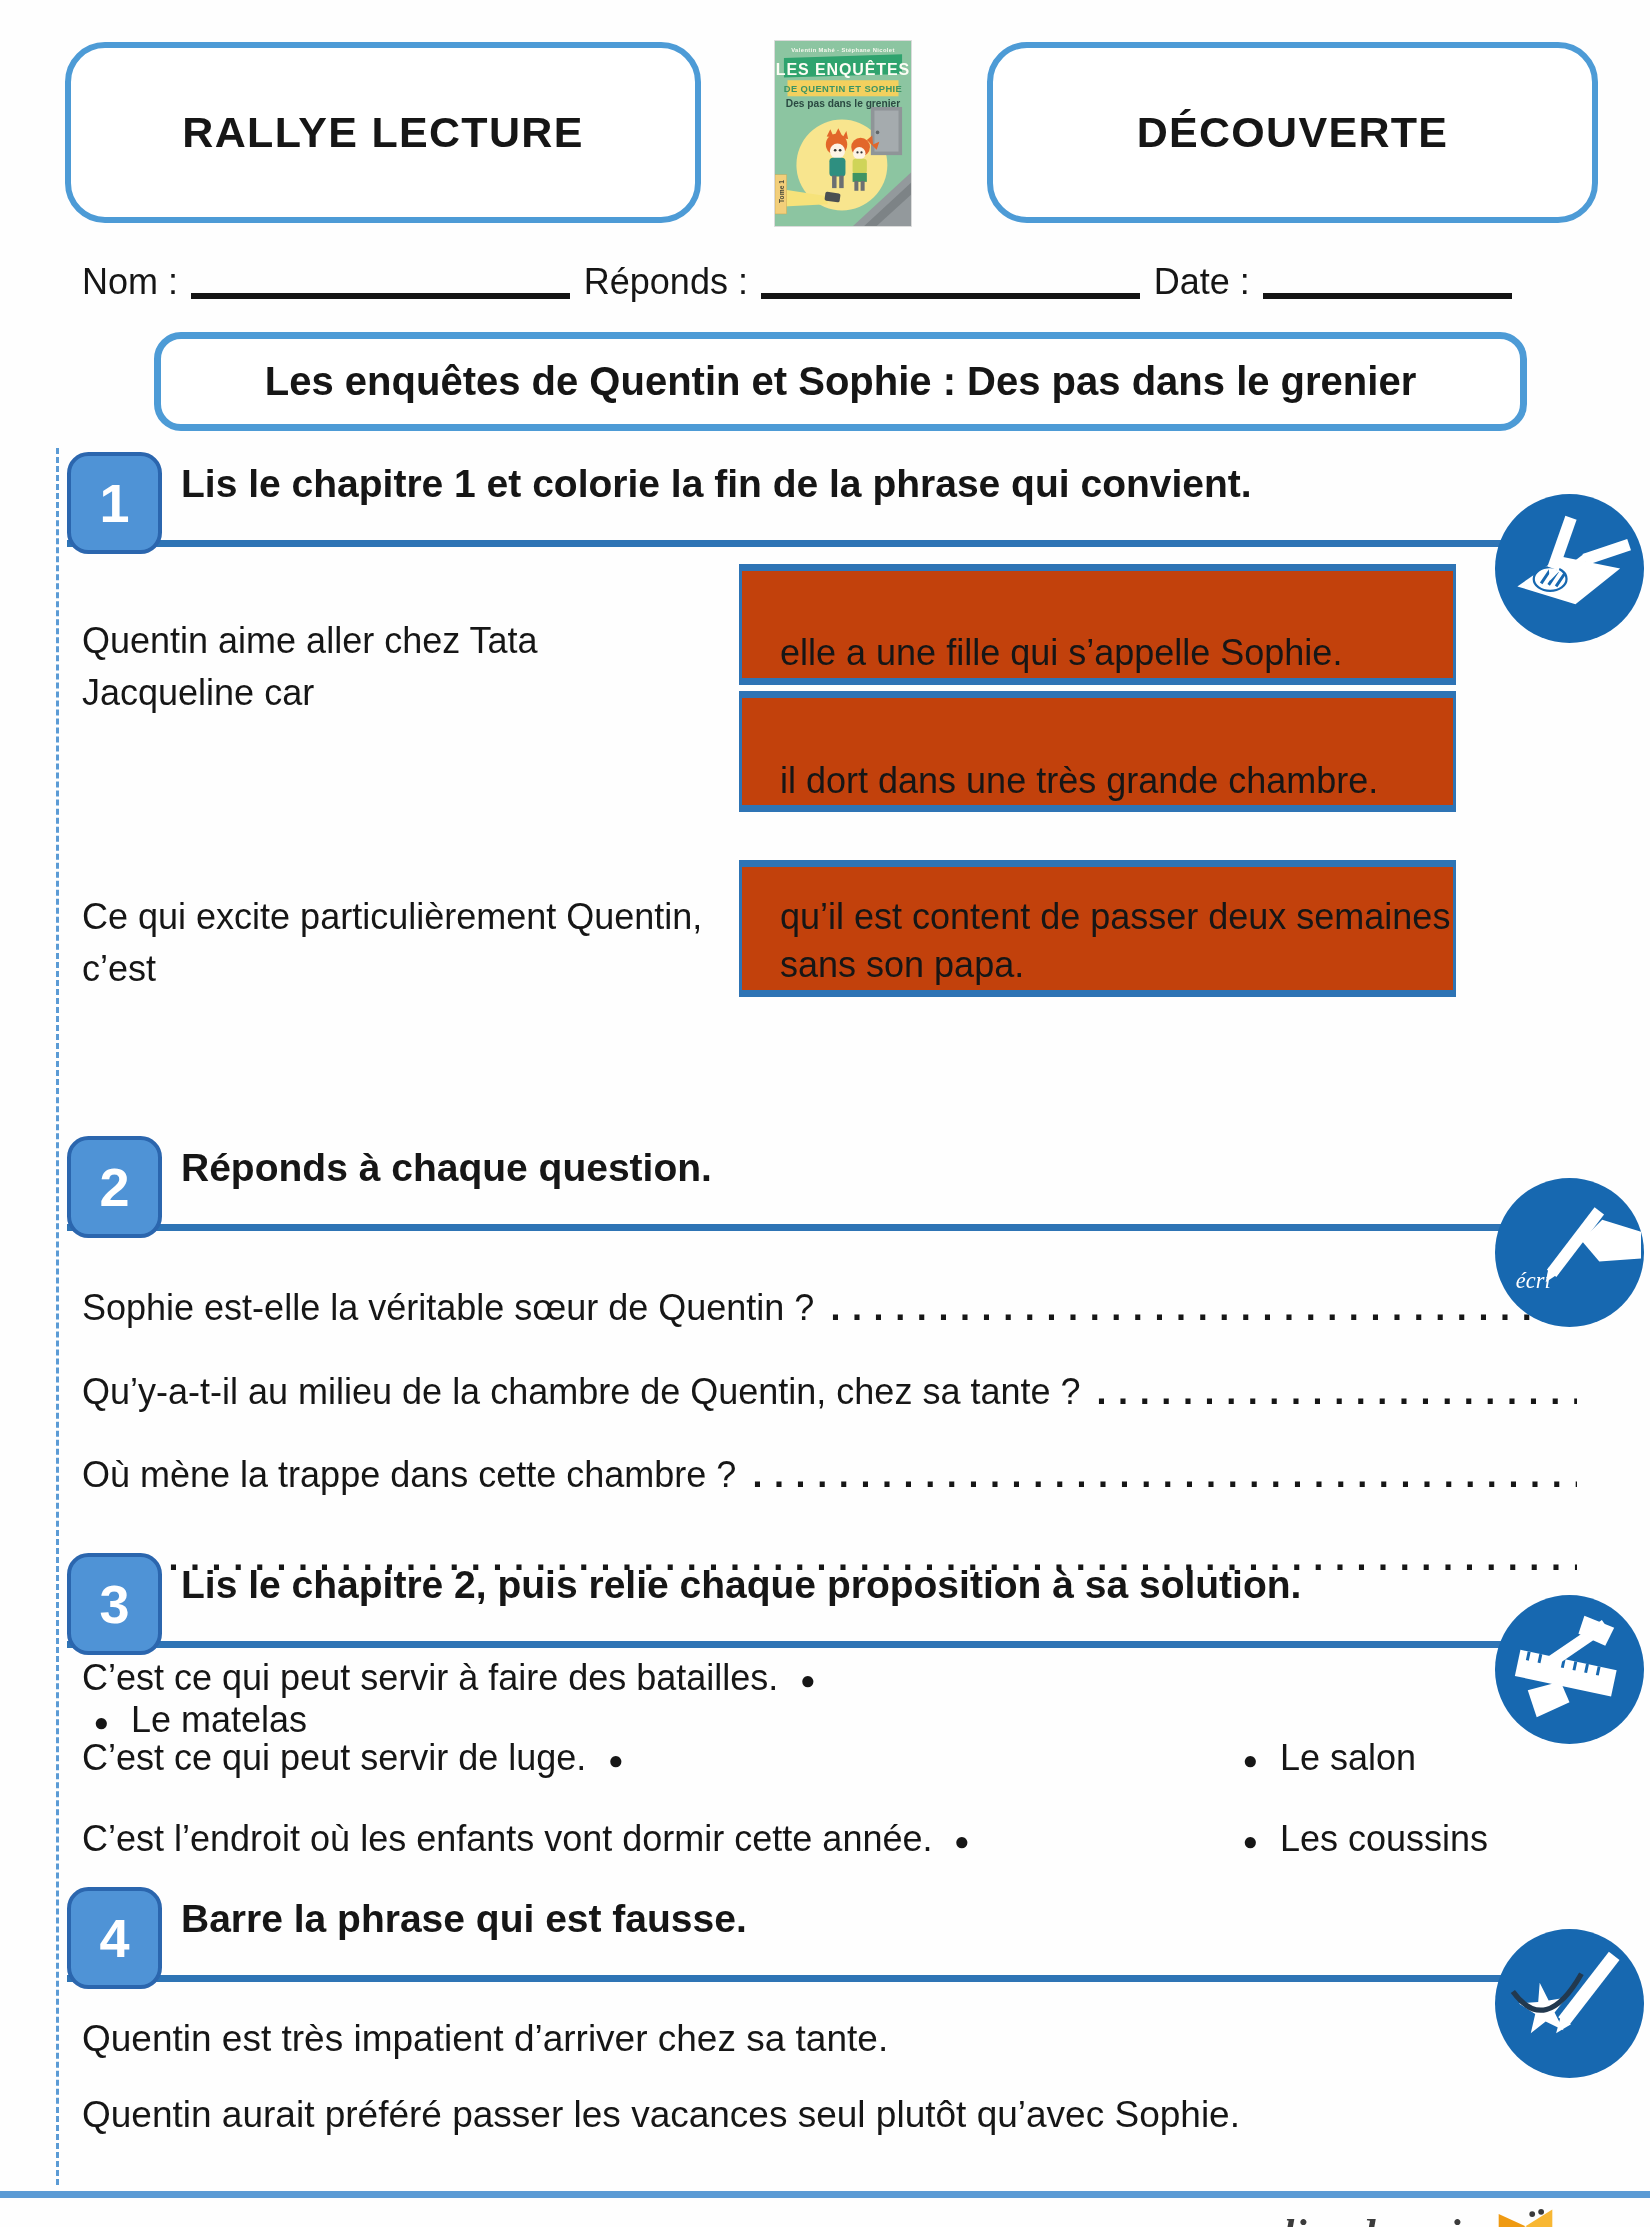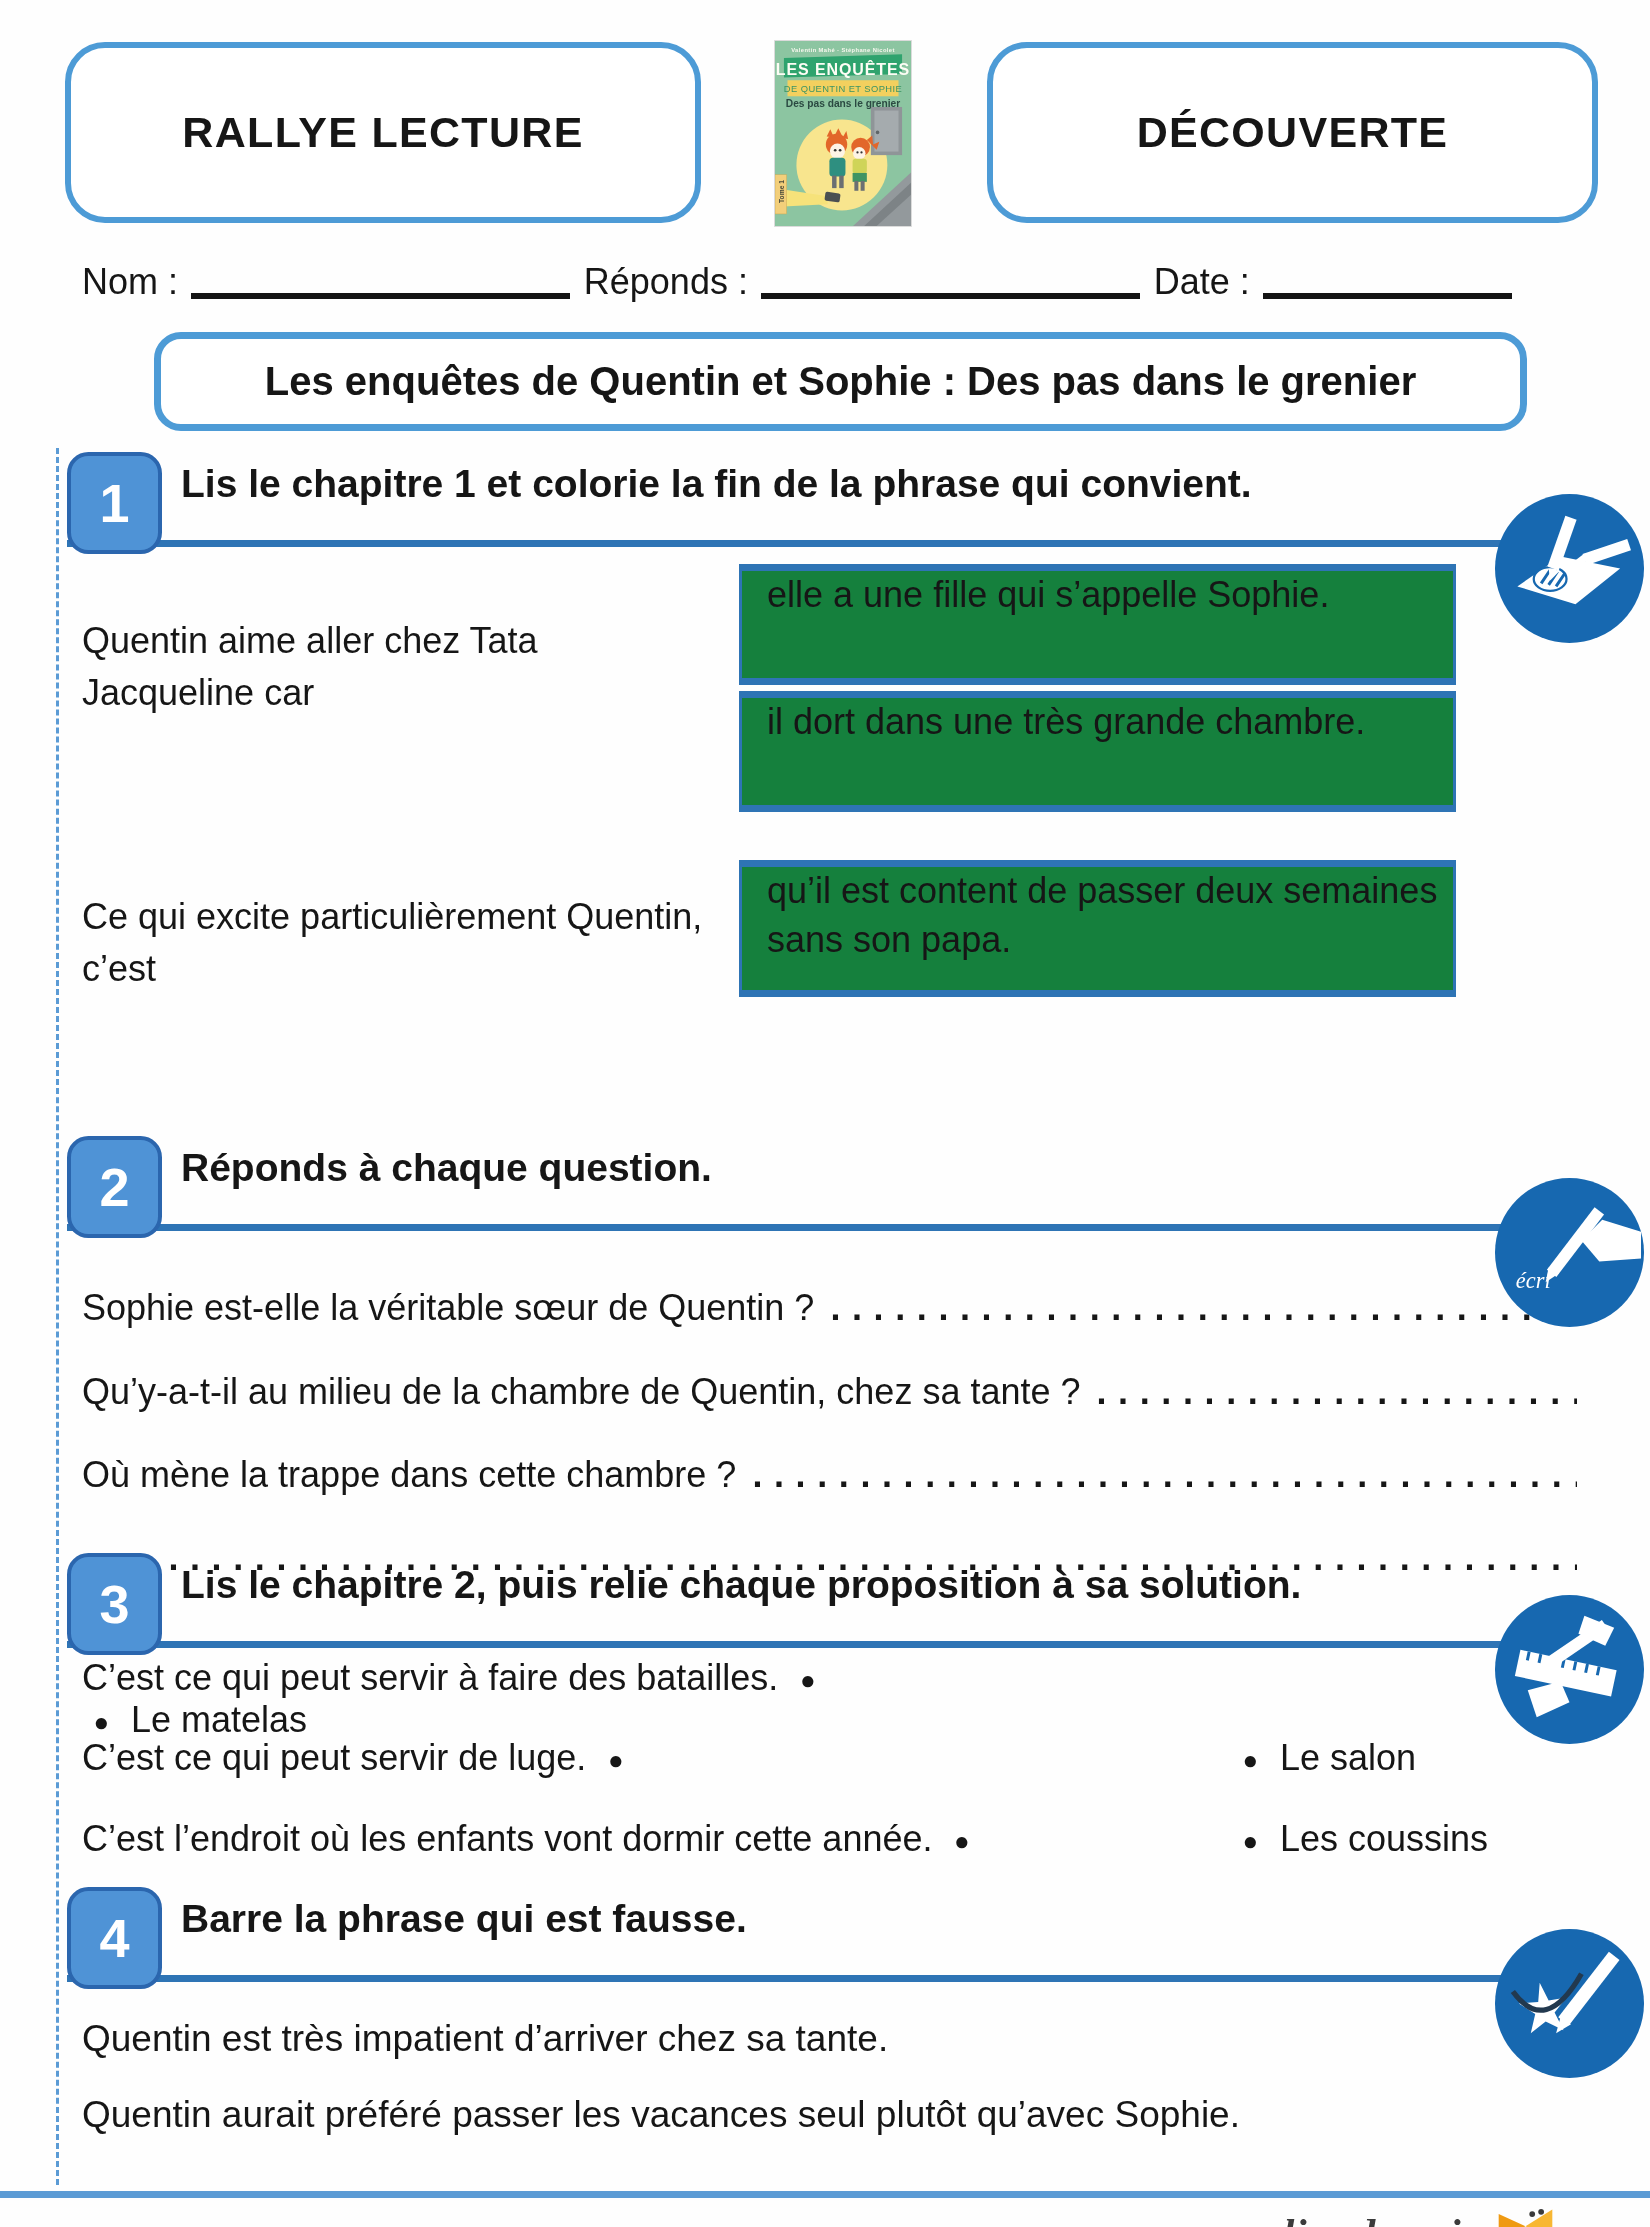--- a/index.html
+++ b/index.html
@@ -13,21 +13,21 @@
   .hbox.left{left:65px;top:42px;width:624px;height:169px;}
   .hbox.right{left:987px;top:42px;width:599px;height:169px;}
 
   
   .cover{position:absolute;left:775px;top:41px;width:136px;height:185px;background:#8cc5a1;
          box-shadow:0 0 0 0.9px #d8d8d8;}
   .cover svg{position:absolute;left:0;top:0;}
   .cover .ctext{position:absolute;left:0;width:100%;text-align:center;}
   .cover-authors{top:6.2px;font-size:5.8px;color:#f7f7ee;font-weight:700;letter-spacing:0.4px;}
   .cover-series1{top:19.6px;font-size:16px;font-weight:700;color:#fdfdf5;letter-spacing:0.9px;}
-  .cover-series2{top:42px;font-size:9.4px;font-weight:400;color:#3c9464;letter-spacing:0.4px;}
+  .cover-series2{top:42px;font-size:9.4px;font-weight:700;color:#3c9464;letter-spacing:0.4px;}
   .cover-title{top:57px;font-size:10.2px;font-weight:700;color:#2b4a42;}
   .cover-tome{position:absolute;left:-11.6px;top:147px;width:37px;text-align:center;
               transform:rotate(-90deg);font-size:6.7px;font-weight:700;color:#4a4a3a;}
 
   
   .identity{position:absolute;left:82px;top:261px;width:1495px;display:flex;
             align-items:flex-end;font-size:36px;}
   .identity .lbl{white-space:nowrap;}
   .wline{height:0;border-bottom:6.2px solid #141414;margin:0 13.4px 3.6px 13.4px;}
   .wline.nom{width:379px;}
@@ -50,21 +50,21 @@
              border:4.5px solid #2b66ae;border-radius:21.4px;display:flex;align-items:center;
              justify-content:center;color:#fff;font-size:54px;font-weight:700;z-index:2;}
   .sec-title{position:absolute;left:114px;top:9.8px;font-size:39px;font-weight:700;white-space:nowrap;}
   .sec-icon{position:absolute;right:-61px;top:42px;width:149px;height:149px;z-index:1;}
 
   
   .ex1-row{position:absolute;left:82px;width:1374px;display:flex;font-size:36px;}
   .ex1-stem{flex:0 0 621px;line-height:1.45;padding-right:36px;}
   .ex1-opts{flex:1;display:flex;flex-direction:column;gap:6.2px;}
   .opt-box{border:3.1px solid #2e74b5;border-top-width:7.1px;border-bottom-width:7.1px;
-           display:flex;align-items:flex-start;padding-left:25px;line-height:1.35;background:#15803d;}
+           display:flex;align-items:flex-end;padding-left:38px;line-height:1.35;background:#c2410c;}
   .r1 .opt-box{height:107px;}
   .r2 .opt-box{height:123px;}
   .pt1{padding-top:51px;}
   .pt2{padding-top:31px;}
 
   
   .q-line{position:absolute;left:82px;width:1495px;display:flex;align-items:baseline;
           font-size:36px;white-space:nowrap;overflow:hidden;}
   .q-text{margin-right:16px;}
   .dots{flex:1;overflow:hidden;letter-spacing:11.6px;font-weight:700;}

